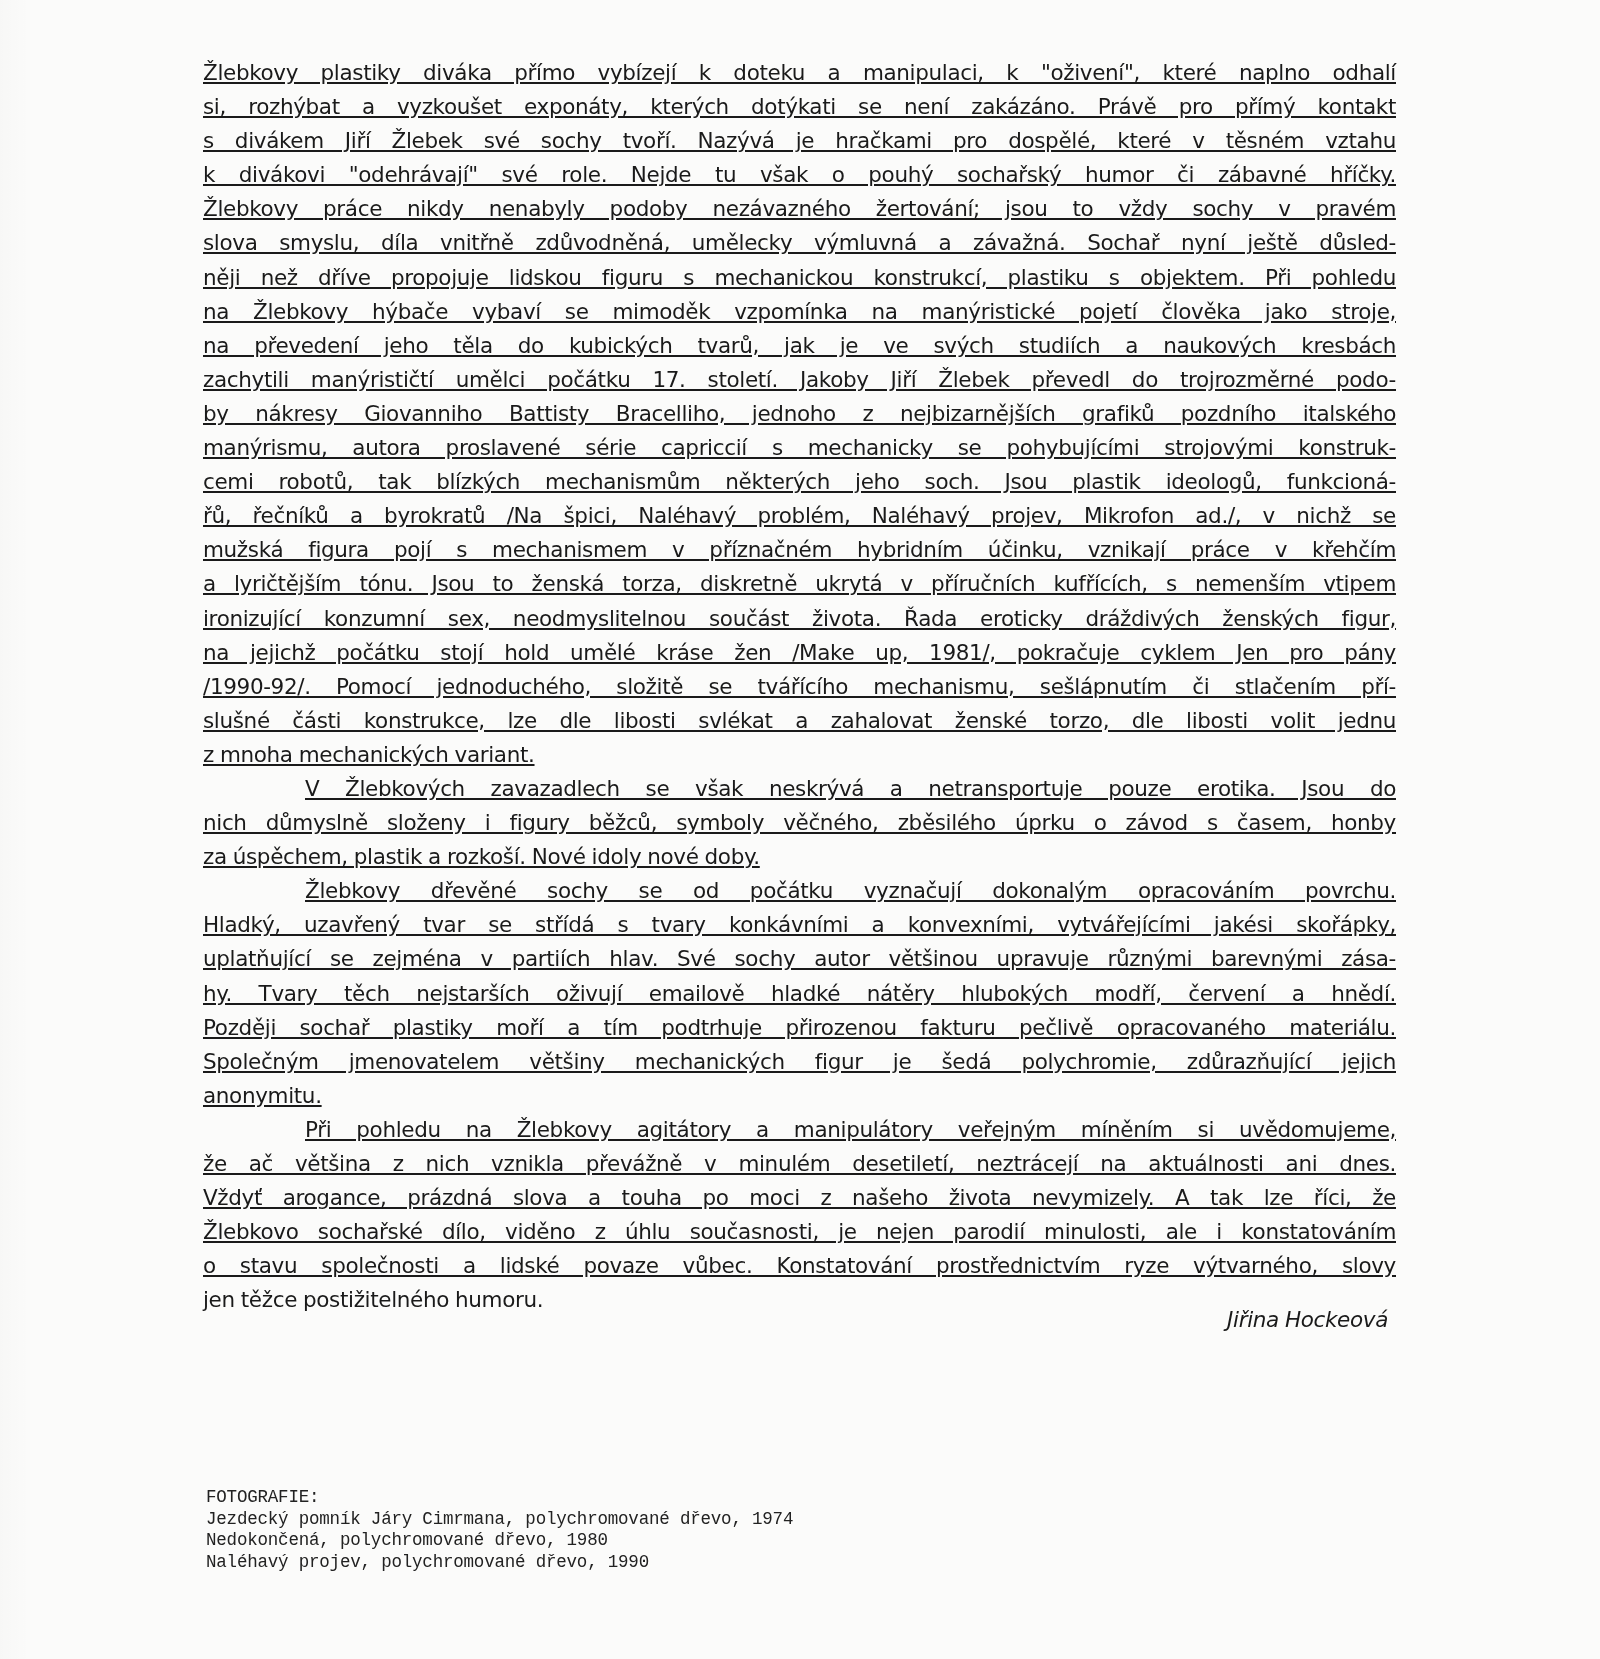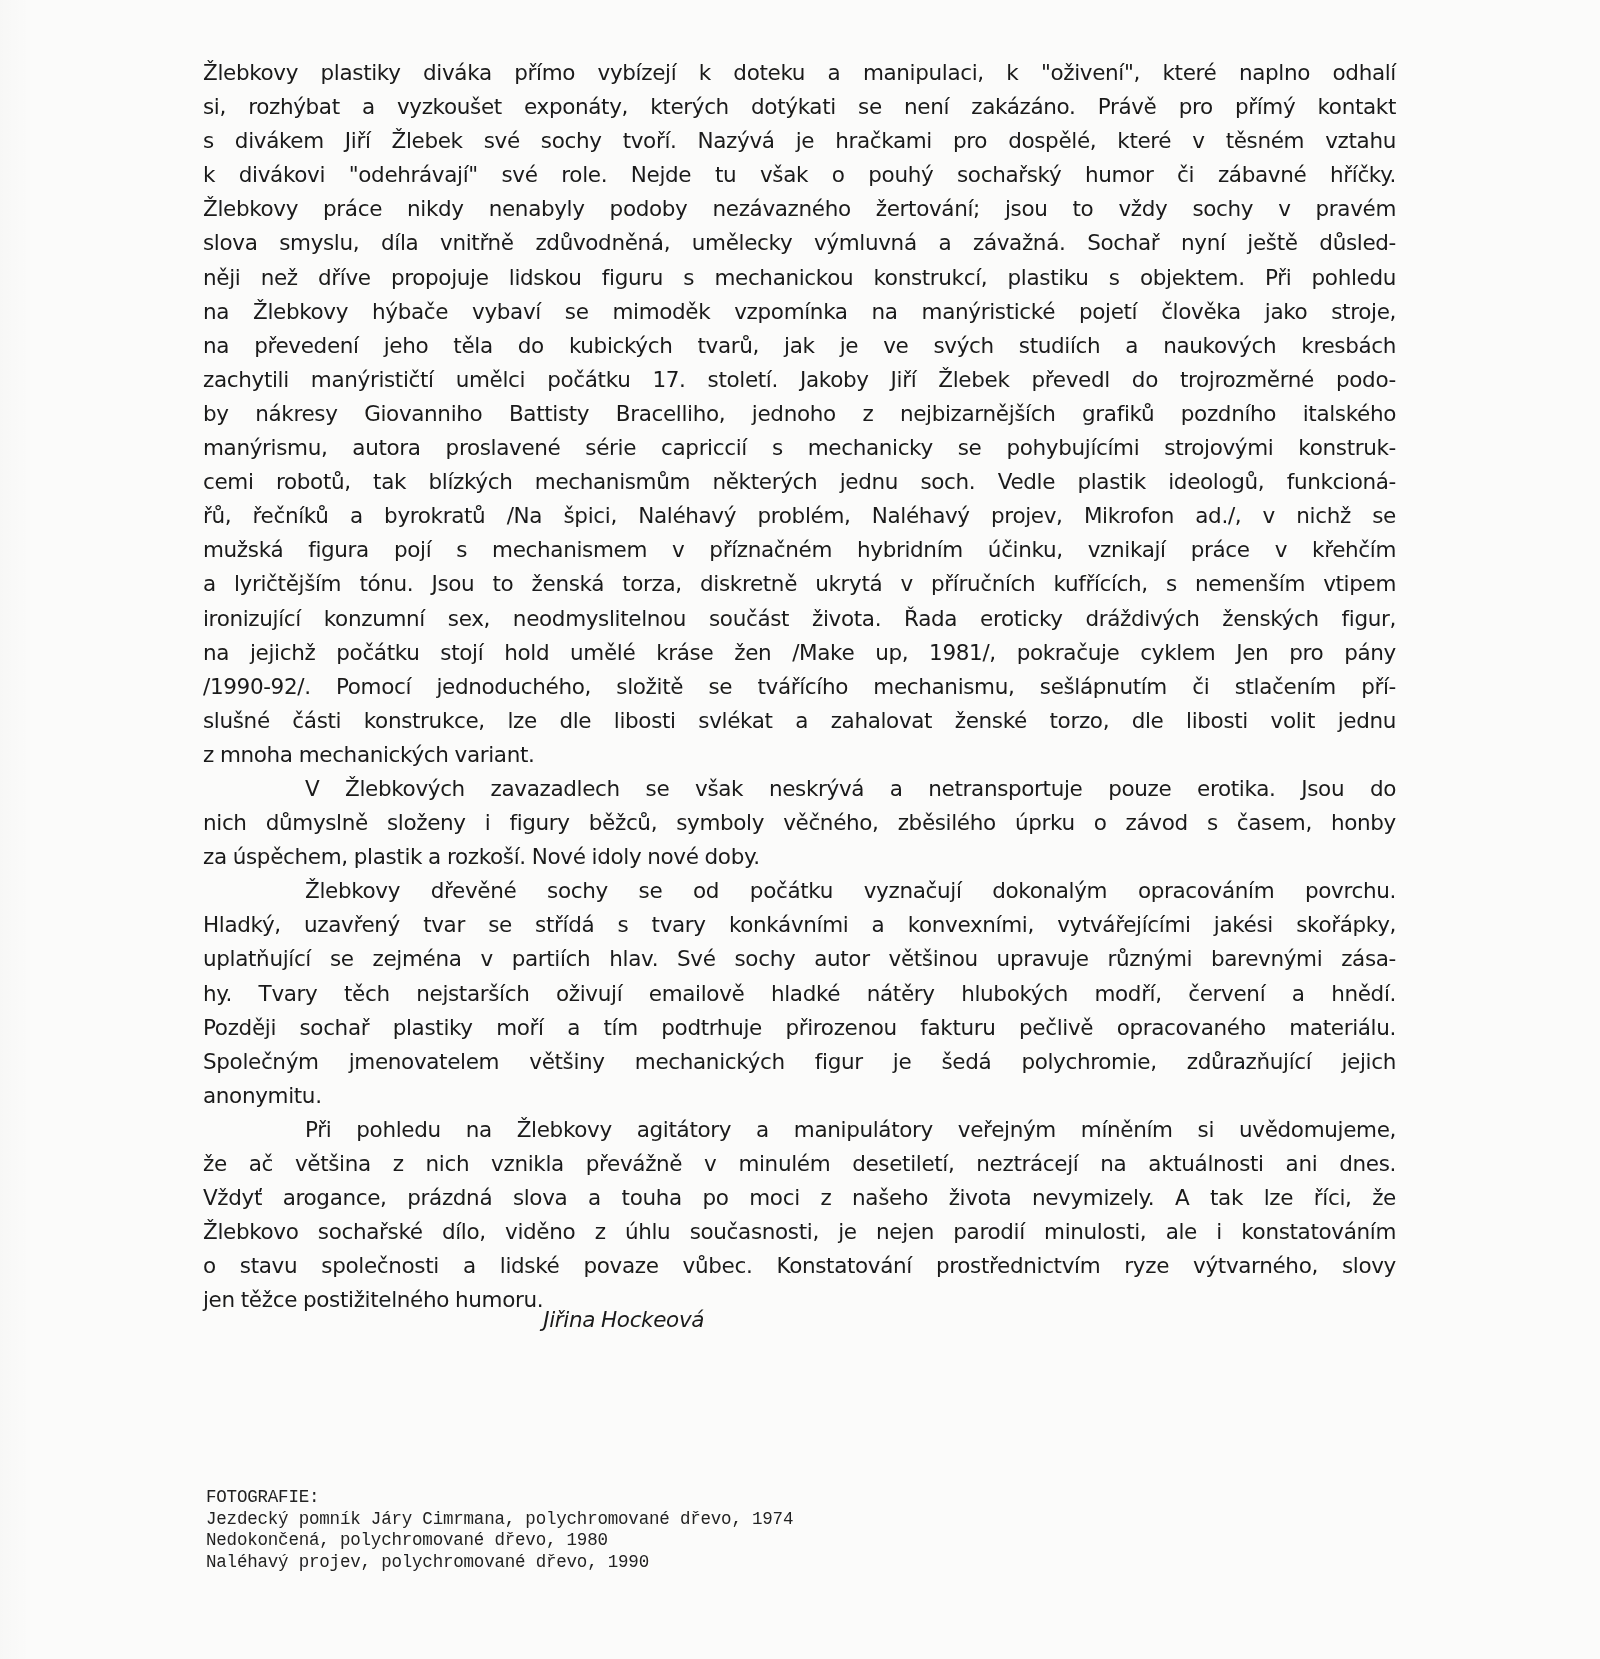--- a/index.html
+++ b/index.html
@@ -32,30 +32,31 @@
       line-height: 34.1px;
       letter-spacing: -0.35px;
       word-spacing: -0.5px;
     }
     .line {
       display: block;
       white-space: nowrap;
       text-align: justify;
       text-align-last: justify;
       height: 34.1px;
+      text-decoration: underline;
     }
     .line.last {
       text-align-last: left;
     }
     .line.indent {
       padding-left: 102px;
     }
     .signature-line {
       display: flex;
-      justify-content: flex-start;
+      justify-content: space-between;
       white-space: nowrap;
       height: 34.1px;
     }
     .signature {
       font-style: italic;
       padding-right: 8px;
       margin-top: 20px;
     }
     .captions {
       position: absolute;
@@ -85,21 +86,21 @@
       <span class="line">s divákem Jiří Žlebek své sochy tvoří. Nazývá je hračkami pro dospělé, které v těsném vztahu</span>
       <span class="line">k divákovi "odehrávají" své role. Nejde tu však o pouhý sochařský humor či zábavné hříčky.</span>
       <span class="line">Žlebkovy práce nikdy nenabyly podoby nezávazného žertování; jsou to vždy sochy v pravém</span>
       <span class="line">slova smyslu, díla vnitřně zdůvodněná, umělecky výmluvná a závažná. Sochař nyní ještě důsled-</span>
       <span class="line">něji než dříve propojuje lidskou figuru s mechanickou konstrukcí, plastiku s objektem. Při pohledu</span>
       <span class="line">na Žlebkovy hýbače vybaví se mimoděk vzpomínka na manýristické pojetí člověka jako stroje,</span>
       <span class="line">na převedení jeho těla do kubických tvarů, jak je ve svých studiích a naukových kresbách</span>
       <span class="line">zachytili manýrističtí umělci počátku 17. století. Jakoby Jiří Žlebek převedl do trojrozměrné podo-</span>
       <span class="line">by nákresy Giovanniho Battisty Bracelliho, jednoho z nejbizarnějších grafiků pozdního italského</span>
       <span class="line">manýrismu, autora proslavené série capriccií s mechanicky se pohybujícími strojovými konstruk-</span>
-      <span class="line">cemi robotů, tak blízkých mechanismům některých jednu soch. Vedle plastik ideologů, funkcioná-</span>
+      <span class="line">cemi robotů, tak blízkých mechanismům některých jeho soch. Jsou plastik ideologů, funkcioná-</span>
       <span class="line">řů, řečníků a byrokratů /Na špici, Naléhavý problém, Naléhavý projev, Mikrofon ad./, v nichž se</span>
       <span class="line">mužská figura pojí s mechanismem v příznačném hybridním účinku, vznikají práce v křehčím</span>
       <span class="line">a lyričtějším tónu. Jsou to ženská torza, diskretně ukrytá v příručních kufřících, s nemenším vtipem</span>
       <span class="line">ironizující konzumní sex, neodmyslitelnou součást života. Řada eroticky dráždivých ženských figur,</span>
       <span class="line">na jejichž počátku stojí hold umělé kráse žen /Make up, 1981/, pokračuje cyklem Jen pro pány</span>
       <span class="line">/1990-92/. Pomocí jednoduchého, složitě se tvářícího mechanismu, sešlápnutím či stlačením pří-</span>
       <span class="line">slušné části konstrukce, lze dle libosti svlékat a zahalovat ženské torzo, dle libosti volit jednu</span>
       <span class="line last">z mnoha mechanických variant.</span>
     </div>
 

